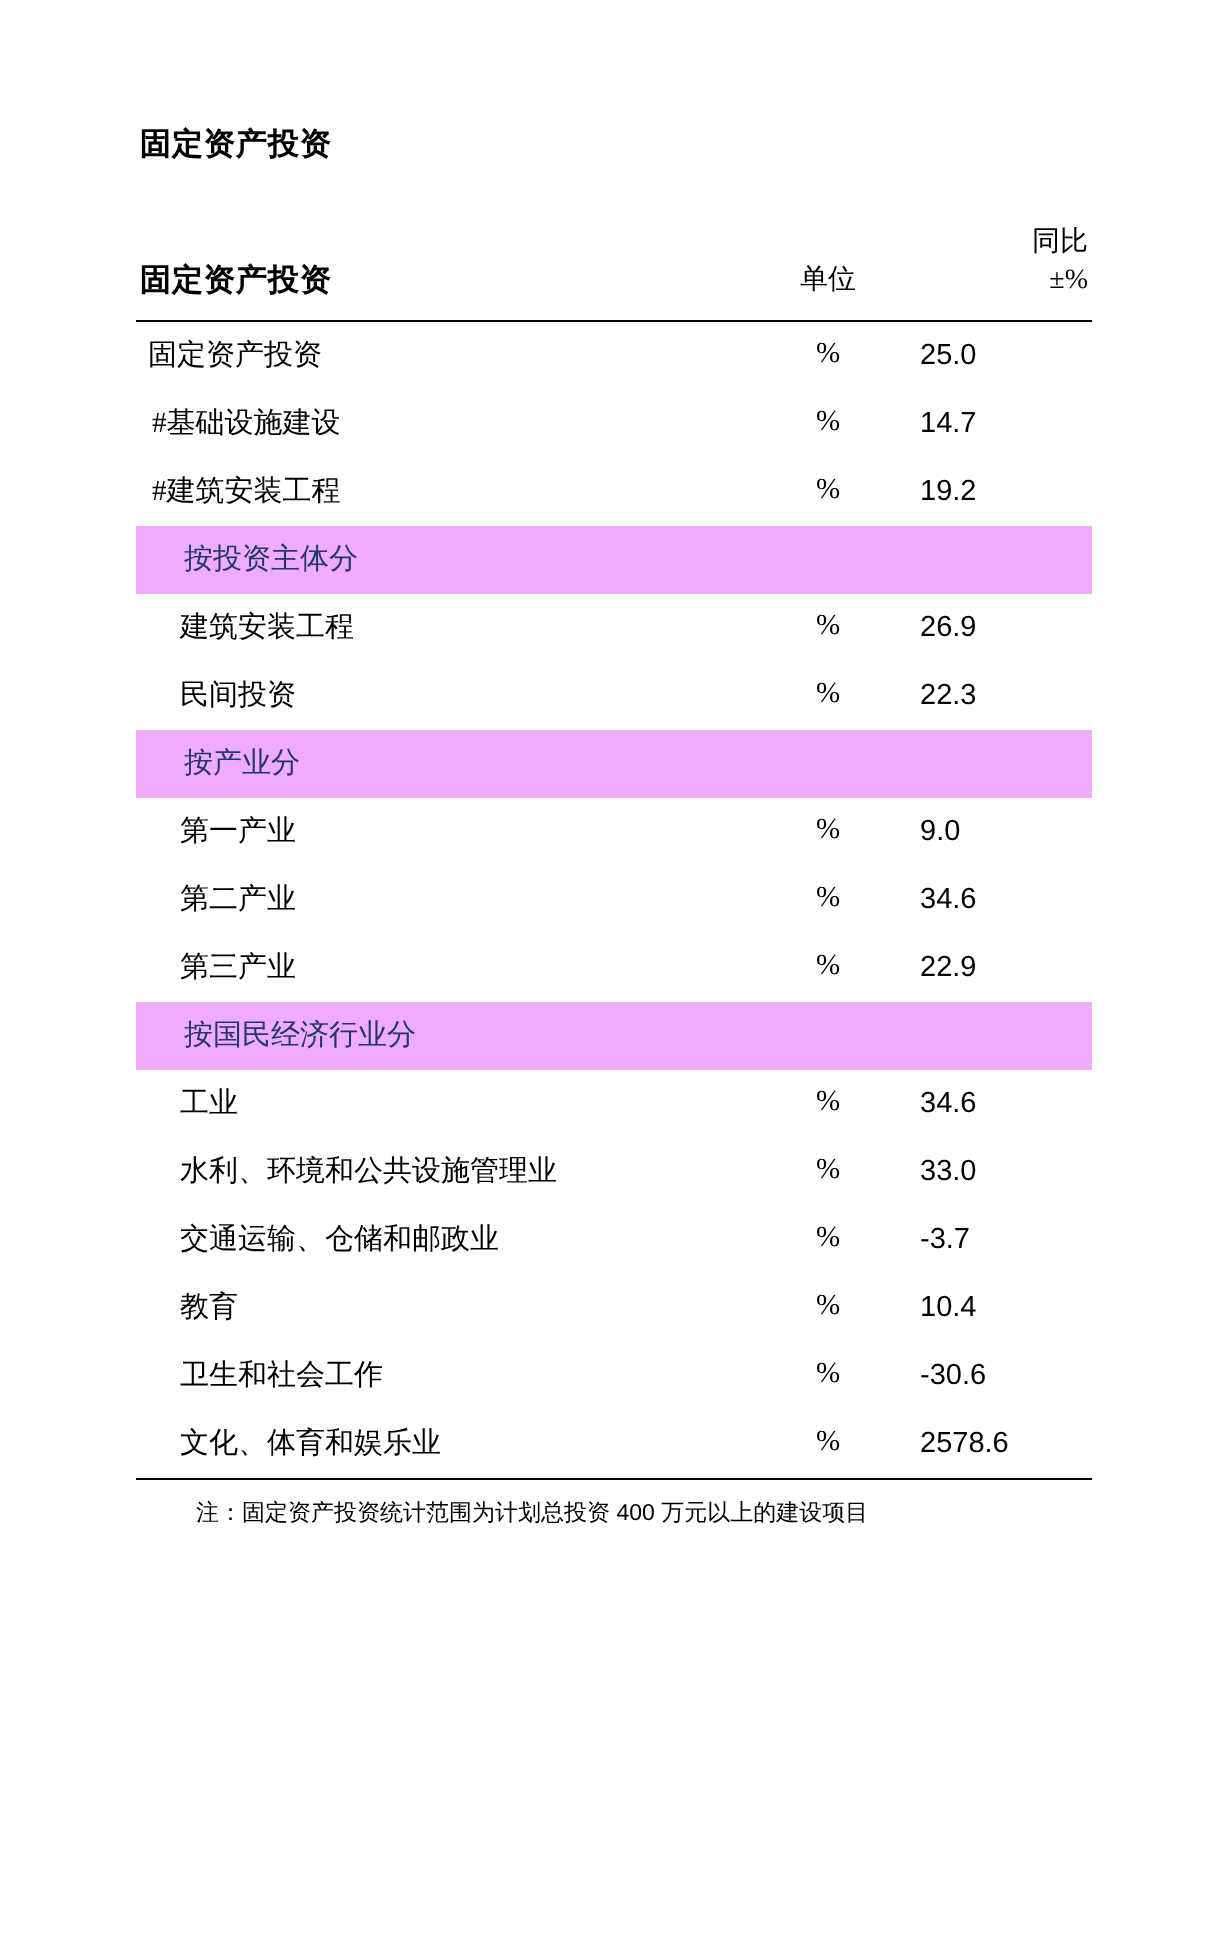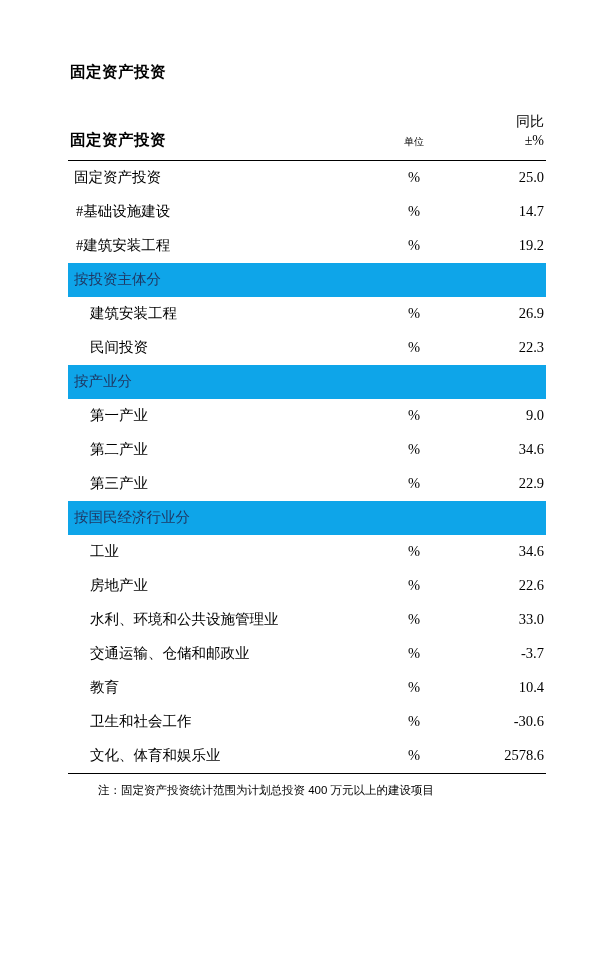--- a/index.html
+++ b/index.html
@@ -48,21 +48,21 @@
     border-bottom: 1.4px solid #000000;
   }
   thead th.h-name {
     text-align: left;
     padding-left: 2px;
     font-size: 15.5px;
     letter-spacing: 0.5px;
   }
   thead th.h-unit {
     text-align: center;
-    font-size: 10px;
+    font-size: 14px;
     font-weight: normal;
     font-family: "Liberation Serif", "DejaVu Serif", serif;
     padding-bottom: 11px;
   }
   thead th.h-val {
     text-align: right;
     padding-right: 2px;
     font-size: 14px;
     font-weight: normal;
     font-family: "Liberation Serif", "DejaVu Serif", serif;
@@ -80,29 +80,28 @@
     text-align: left;
     padding-left: 6px;
   }
   tbody tr.data td.t-name.lvl1 { padding-left: 8px; }
   tbody tr.data td.t-name.lvl2 { padding-left: 22px; }
   tbody tr.data td.t-unit {
     text-align: center;
     font-family: "Liberation Serif", "DejaVu Serif", serif;
   }
   tbody tr.data td.t-val {
-    text-align: right;
     padding-right: 2px;
-    font-family: Liberation Serif, serif;
+    font-family: Liberation Sans, sans-serif;
   }
   tbody tr.section td {
-    background: #0ea5e9;
+    background: #f0abfc;
     color: #1f3864;
     text-align: left;
-    padding-left: 6px;
+    padding-left: 24px;
     font-size: 14.5px;
   }
   tbody tr.last-row td {
     border-bottom: 1.2px solid #000000;
   }
   .note {
     font-family: "Liberation Sans", "DejaVu Sans", sans-serif;
     font-size: 11.5px;
     color: #000;
     padding: 9px 0 0 30px;
@@ -182,25 +181,20 @@
         </tr>
         <tr class="section">
           <td colspan="3">按国民经济行业分</td>
         </tr>
         <tr class="data">
           <td class="t-name lvl2">工业</td>
           <td class="t-unit">%</td>
           <td class="t-val">34.6</td>
         </tr>
         <tr class="data">
-          <td class="t-name lvl2">房地产业</td>
-          <td class="t-unit">%</td>
-          <td class="t-val">22.6</td>
-        </tr>
-        <tr class="data">
           <td class="t-name lvl2">水利、环境和公共设施管理业</td>
           <td class="t-unit">%</td>
           <td class="t-val">33.0</td>
         </tr>
         <tr class="data">
           <td class="t-name lvl2">交通运输、仓储和邮政业</td>
           <td class="t-unit">%</td>
           <td class="t-val">-3.7</td>
         </tr>
         <tr class="data">

